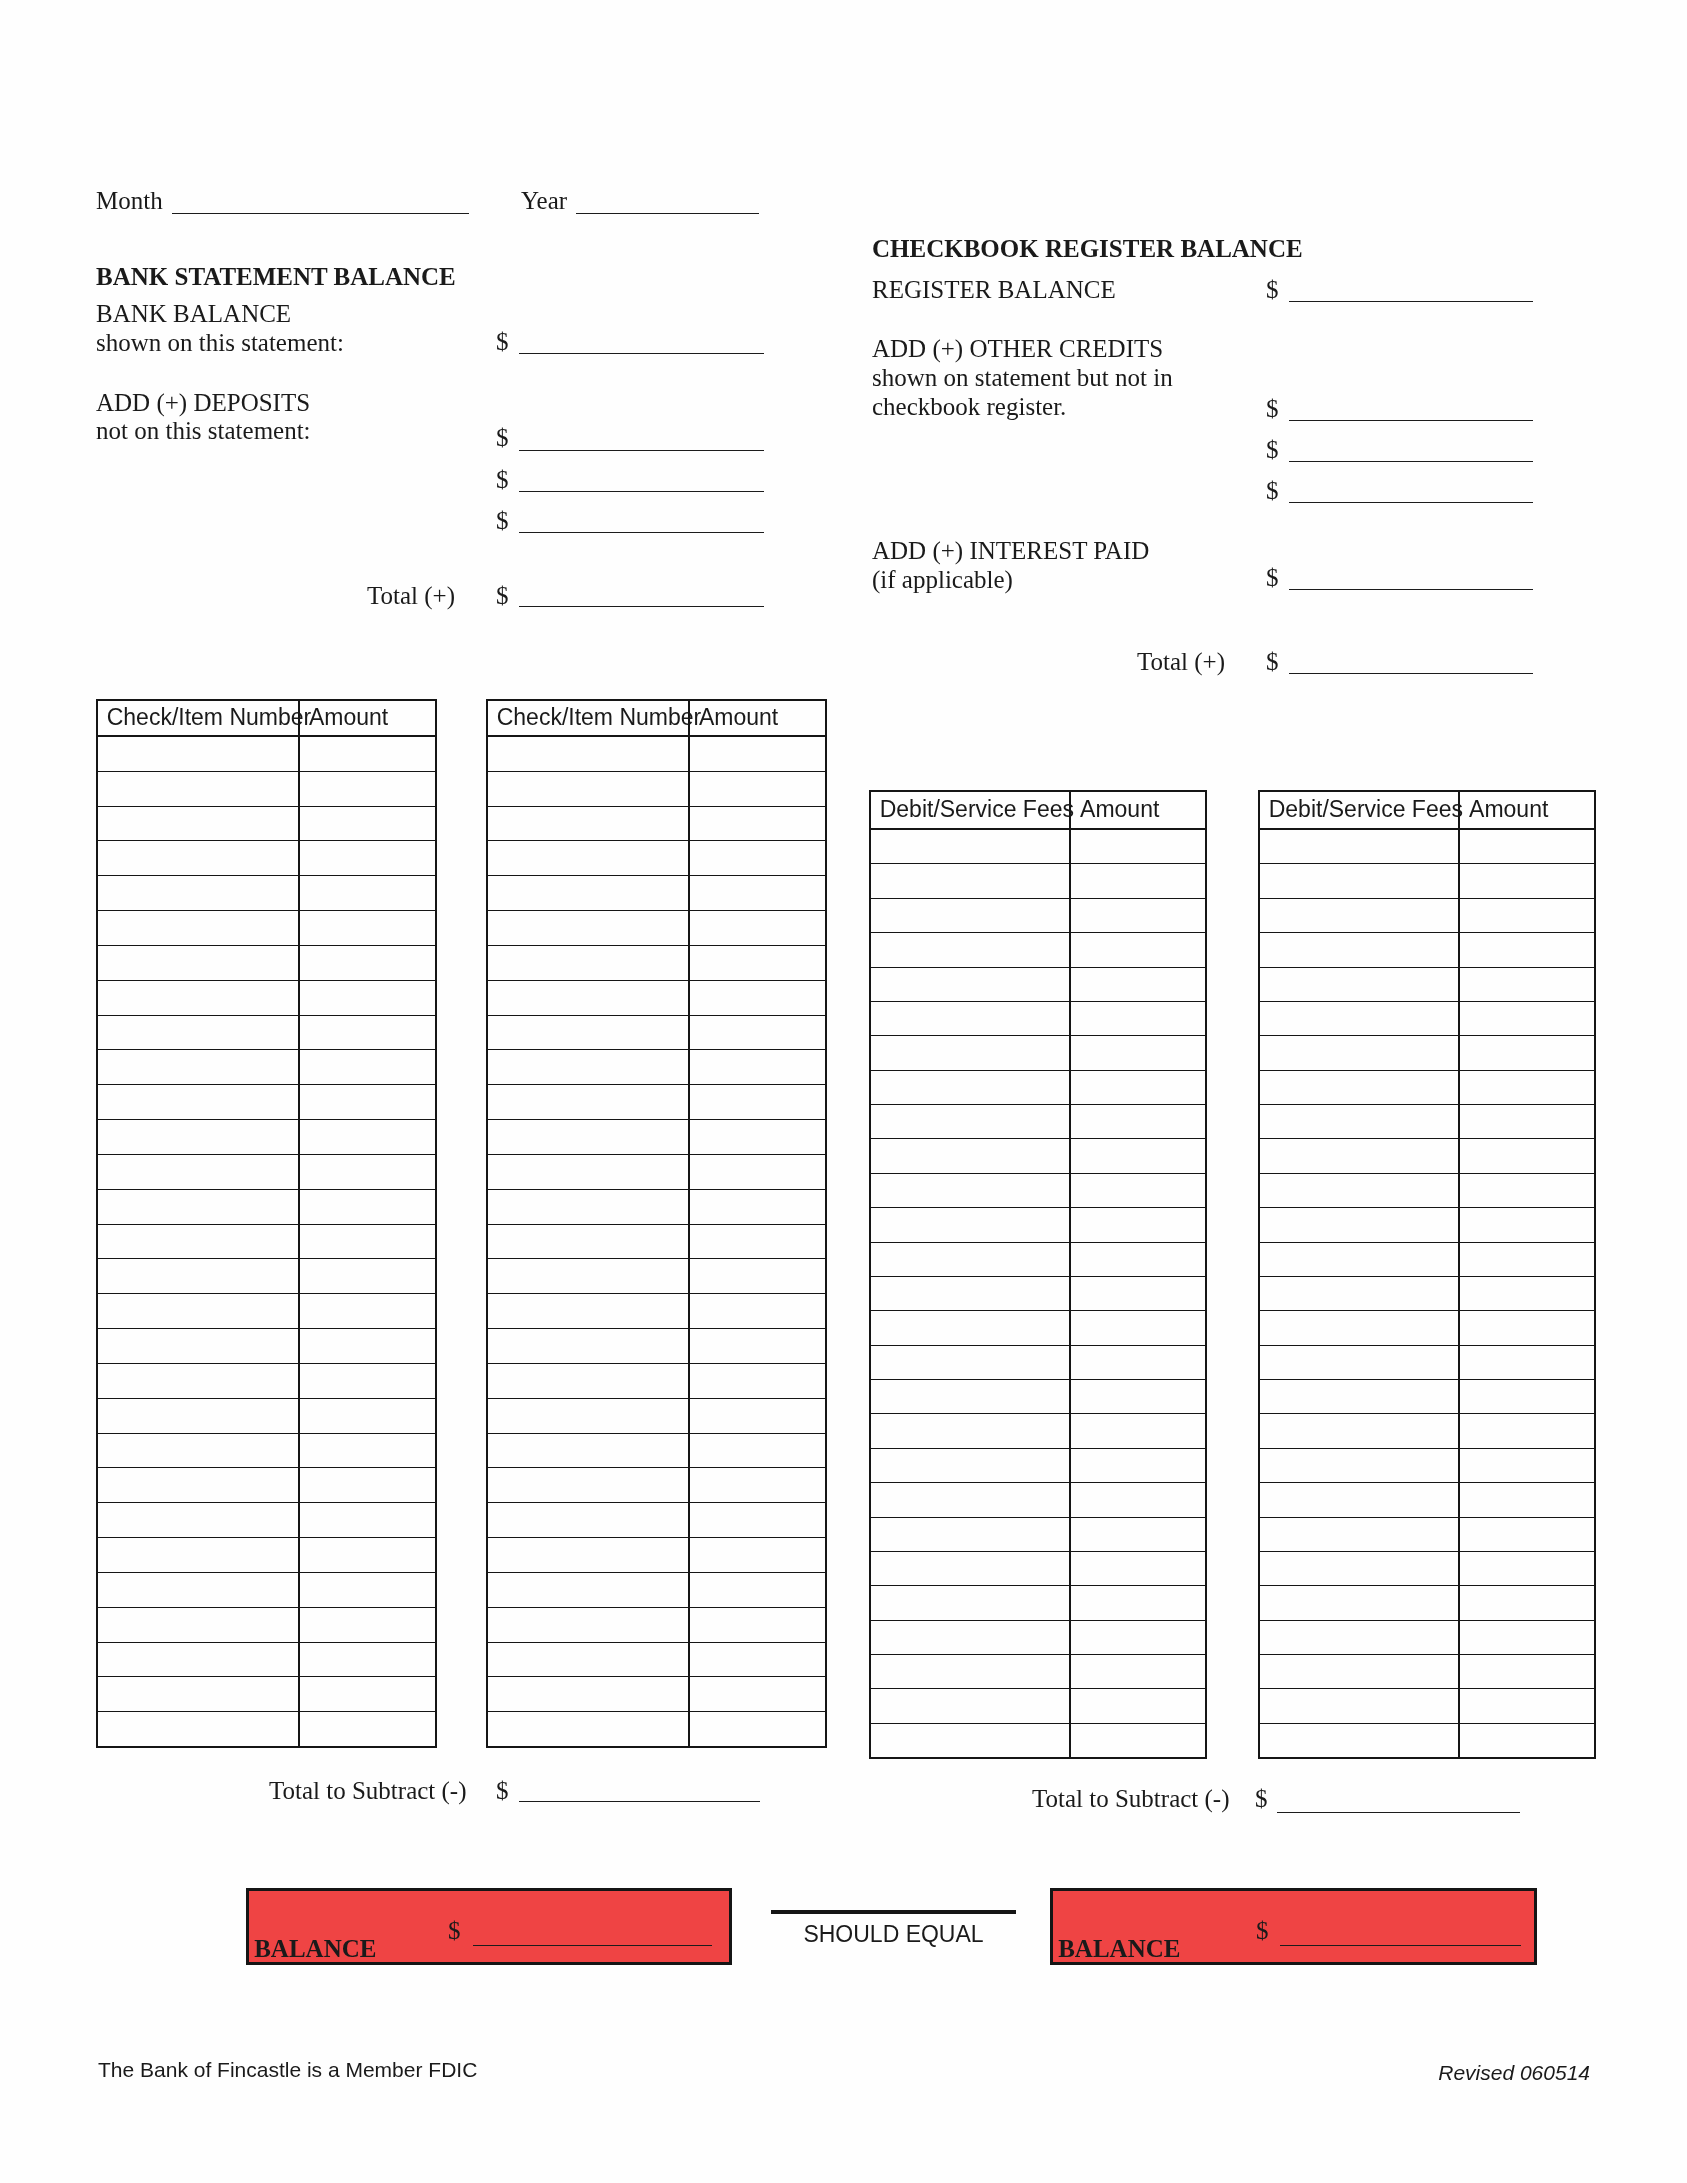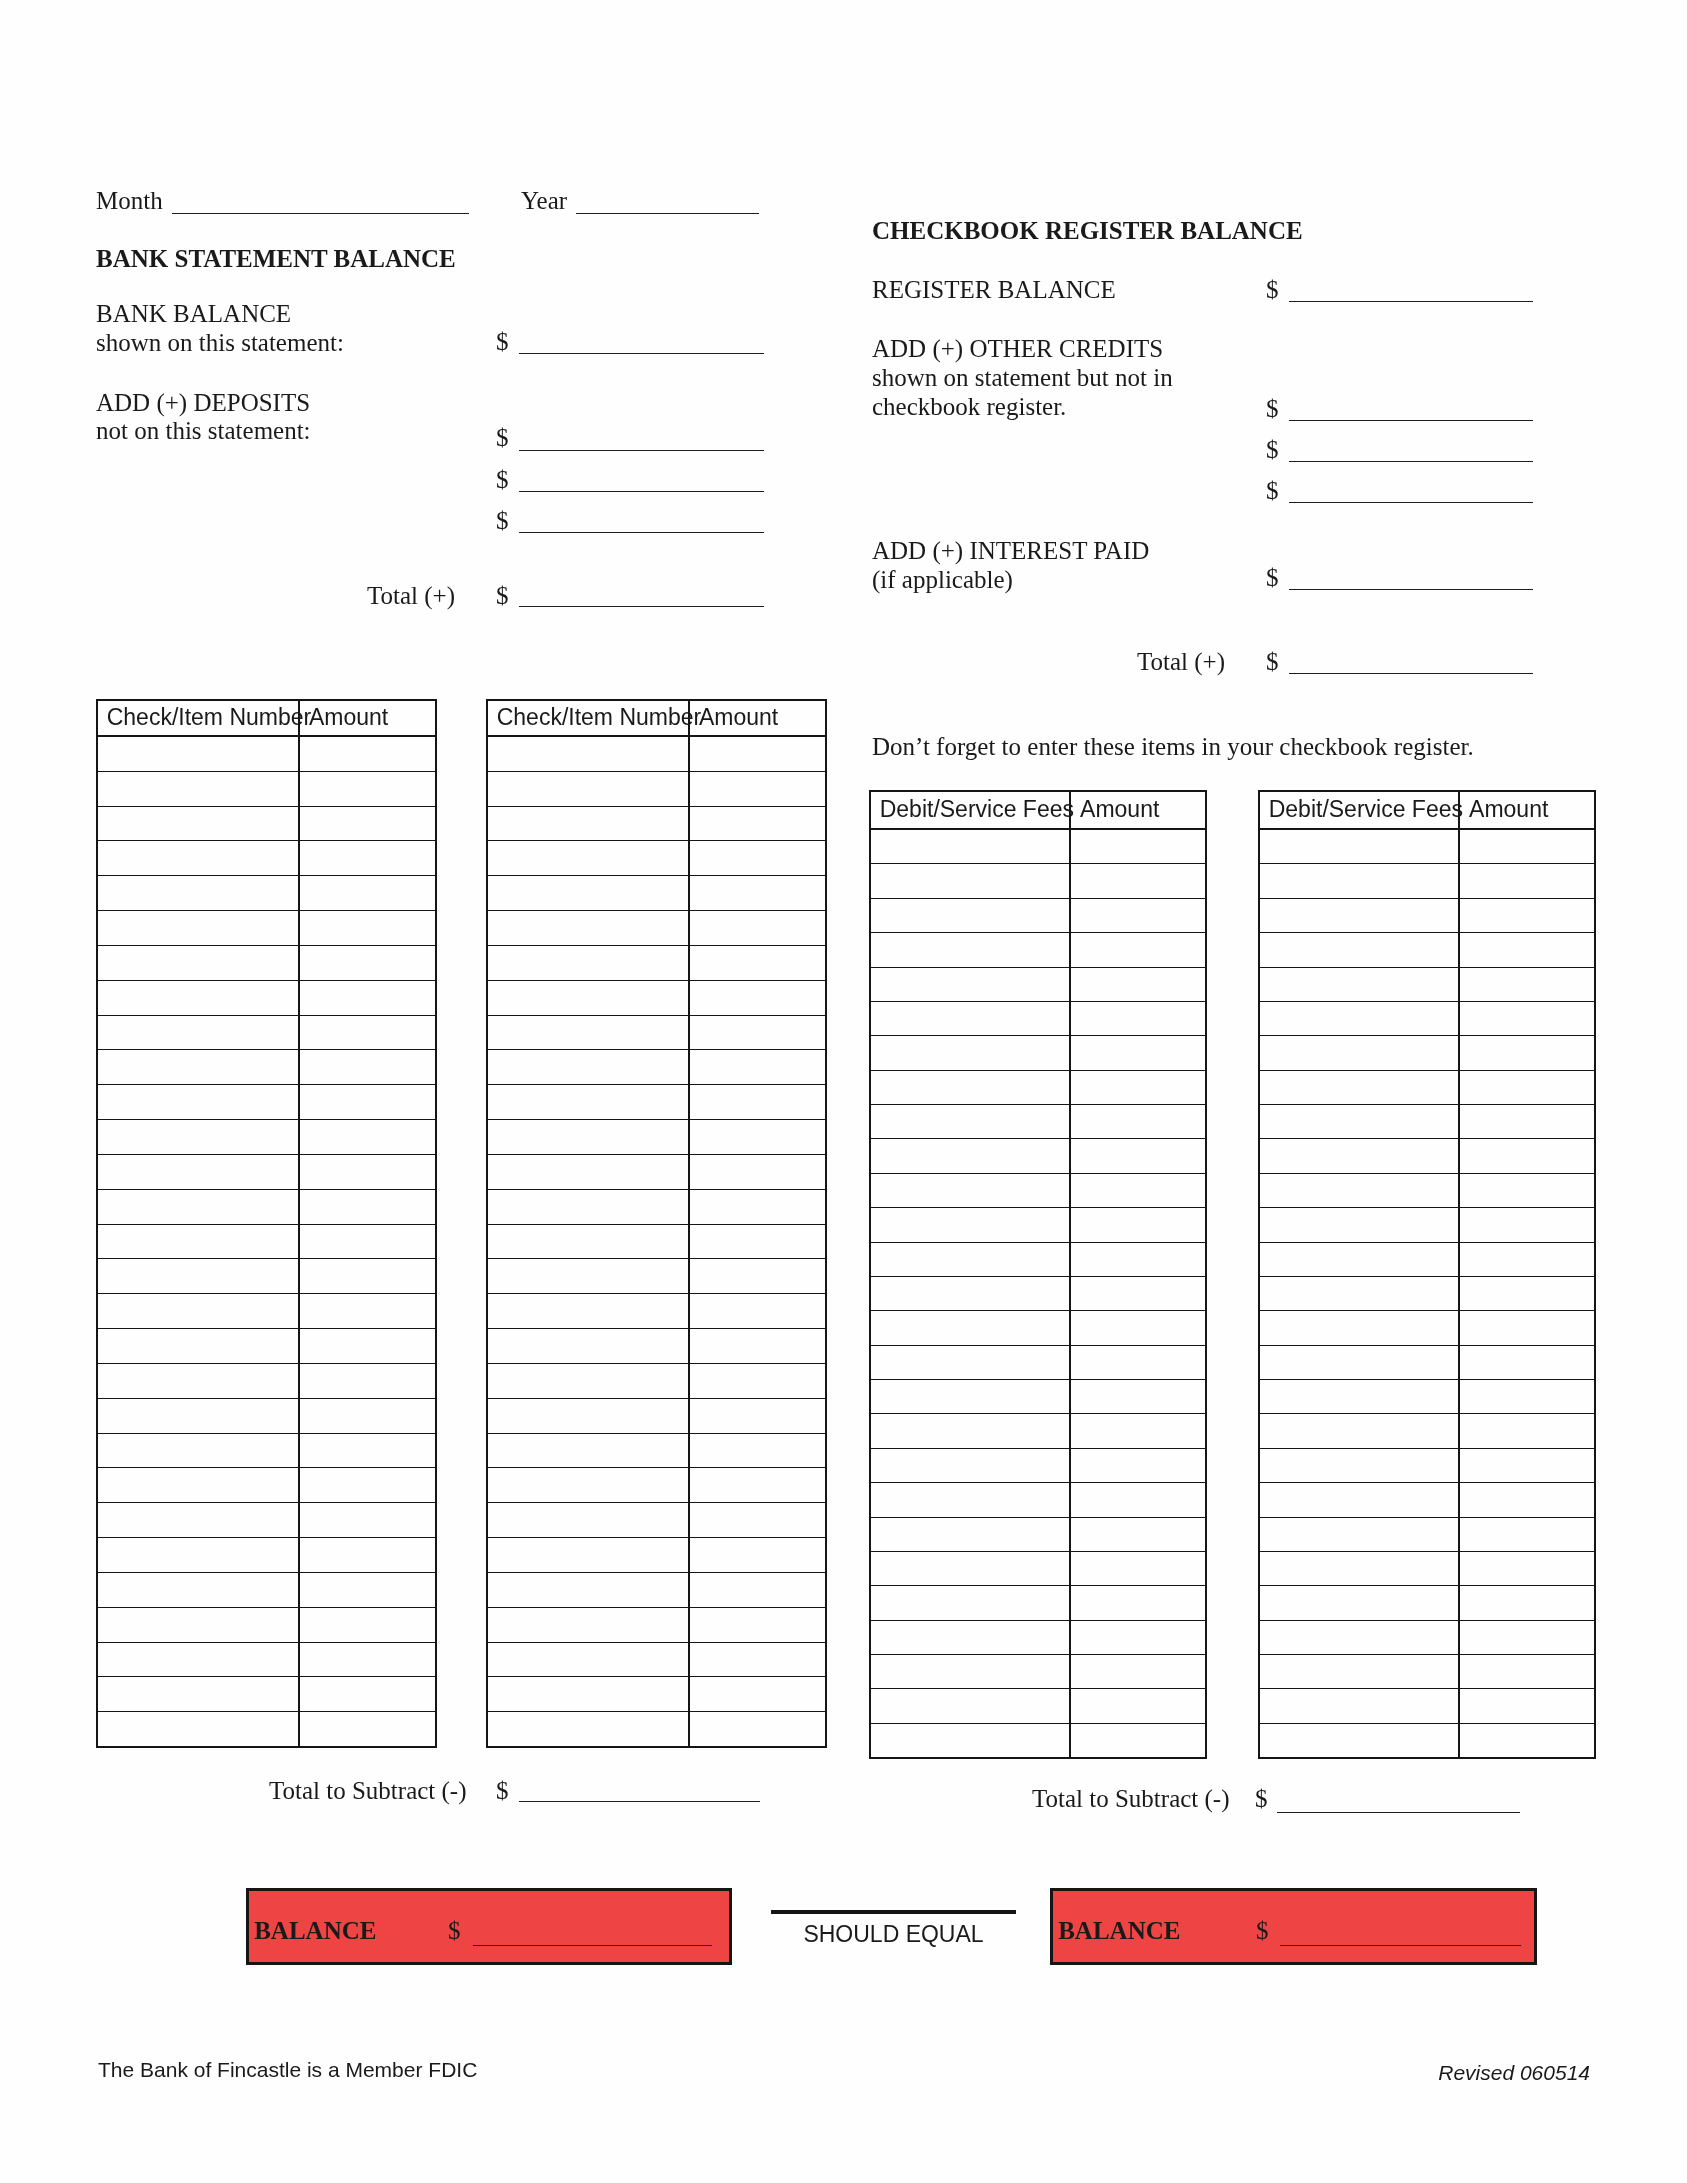--- a/index.html
+++ b/index.html
@@ -1,19 +1,19 @@
 <!DOCTYPE html>
 <html style="font-size:14px"><head>
 <meta charset="utf-8">
 <style>
   html,body{margin:0;padding:0;background:#888;}
   .page{position:relative;width:1687px;height:2184px;background:#fefefe;color:#1a1a1a;overflow:hidden;}
   .abs{position:absolute;}
   .serif{font-family:"Liberation Serif","DejaVu Serif",serif;font-size:25px;line-height:1.1;white-space:nowrap;}
-  .serif-b{font-family:"Liberation Serif","DejaVu Serif",serif;font-weight:bold;font-size:25px;line-height:1.1;white-space:nowrap;}
+  .serif-b{font-family:"Liberation Serif","DejaVu Serif",serif;font-weight:bold;font-size:25px;line-height:1.1;white-space:nowrap;margin-top:18px;}
   .sans{font-family:"Liberation Sans","DejaVu Sans",sans-serif;font-size:23px;line-height:1.1;white-space:nowrap;}
   .title{font-family:"Liberation Serif","DejaVu Serif",serif;font-size:39px;line-height:1.05;white-space:nowrap;}
   .ul{position:absolute;border-bottom:1.7px solid #1c1c1c;height:0;}
   .dollar{font-family:"Liberation Serif","DejaVu Serif",serif;font-size:25px;}
   
   .otable{position:absolute;border:2.6px solid #151515;background:#fefefe;display:flex;flex-direction:column;box-sizing:border-box;}
   .thead{display:flex;border-bottom:2.6px solid #151515;align-items:center;box-sizing:border-box;}
   .th1{width:60%;border-right:2.6px solid #151515;box-sizing:border-box;height:100%;display:flex;align-items:center;padding-left:8.7px;}
   .th2{flex:1;height:100%;display:flex;align-items:center;padding-left:8.7px;}
   .tbody{flex:1;display:flex;flex-direction:column;}
@@ -330,21 +330,20 @@
 
   <div class="abs serif" style="left:872px;top:537px;">ADD (+) INTEREST PAID</div>
   <div class="abs serif" style="left:872px;top:566px;">(if applicable)</div>
   <div class="abs dollar" style="left:1266px;top:564px;">$</div>
   <div class="ul" style="left:1289px;top:589px;width:244px;"></div>
 
   <div class="abs serif" style="left:1137px;top:648px;">Total (+)</div>
   <div class="abs dollar" style="left:1266px;top:648px;">$</div>
   <div class="ul" style="left:1289px;top:673px;width:244px;"></div>
 
-  <div class="abs serif" style="left:872px;top:733px;">Don’t forget to enter these items in your checkbook register.</div>
 
   <div class="otable" style="left:869px;top:790px;width:338px;height:969px;">
     <div class="thead" style="height:38px;">
       <div class="th1 sans">Debit/Service Fees</div>
       <div class="th2 sans">Amount</div>
     </div>
     <div class="tbody">
         <div class="trow">
           <div class="td1"></div>
           <div class="td2"></div>

